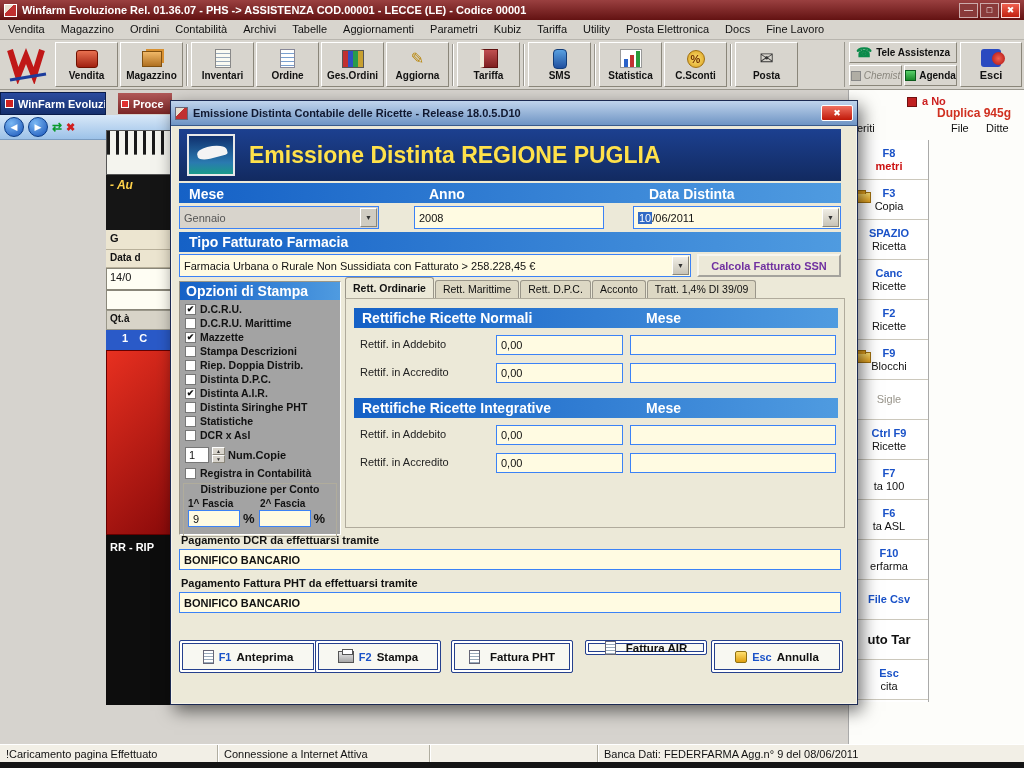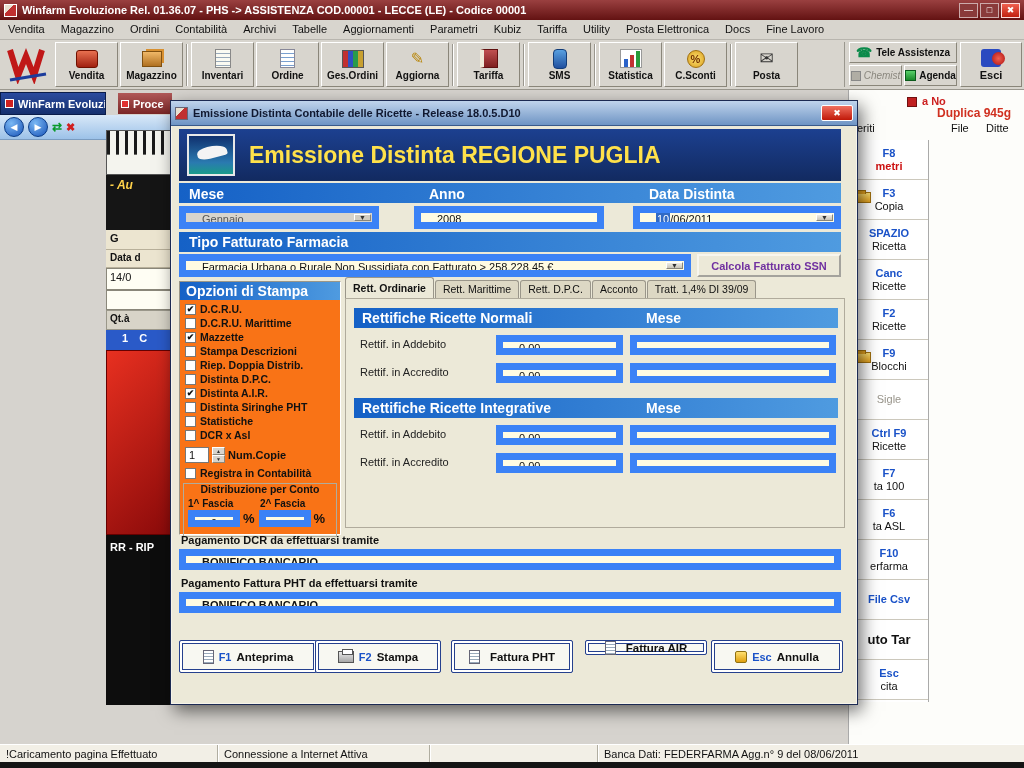--- a/index.html
+++ b/index.html
@@ -123,30 +123,30 @@
 
   .hdr-band { background:linear-gradient(#1c4090,#122a60); display:flex; align-items:center; padding:0 8px; }
   .hdr-icon { width:48px; height:42px; background:linear-gradient(#10306e,#2a7ab0 70%,#1a9a8a); border:2px solid #e8e8e8; position:relative; overflow:hidden; flex:none; }
   .hdr-icon .bird { position:absolute; left:8px; top:10px; width:30px; height:12px; background:#f4f4f4; border-radius:50% 80% 20% 50%; transform:rotate(-14deg); }
   .hdr-text { color:#ffe14a; font-weight:bold; font-size:23px; margin-left:14px; white-space:nowrap; }
 
   .band { background:linear-gradient(to right,#1561c6,#4f9be0); color:#fff; font-weight:bold; font-size:14px;
     display:flex; align-items:center; }
   .band-label { position:absolute; top:3px; }
 
-  .field { background:#fffbe2; border:7px solid #3b82f6; display:flex; padding:0 16px; font-size:11px; overflow:hidden; }
+  .field { background:#fffbe2; border:1px solid #3b82f6; display:flex; align-items:center; padding:0 4px; font-size:11px; overflow:hidden; }
   .field.disabled { background:#d8d4cc; color:#555; }
   .combo-arrow { position:absolute; right:1px; top:1px; bottom:1px; width:17px; background:linear-gradient(#f0ede4,#c8c4b8);
     border:1px solid; border-color:#fff #8a867a #8a867a #fff; display:flex; align-items:center; justify-content:center; font-size:7px; color:#333; cursor:pointer; }
   .day-sel { background:#316ac5; color:#fff; padding:0 1px; }
 
   .calc-btn { background:#ece9d8; border:2px outset #f8f6ee; color:#7030a0; font-weight:bold; font-size:11px;
     display:flex; align-items:center; justify-content:center; cursor:pointer; white-space:nowrap; }
 
-  .opt-panel { background:#f97316; border:1px solid; border-color:#9a9687 #fff #fff #9a9687; }
+  .opt-panel { background:#a3a3a3; border:1px solid; border-color:#9a9687 #fff #fff #9a9687; }
   .opt-head { height:18px; padding-left:6px; }
   .cb-row { display:flex; align-items:center; gap:4px; height:14px; padding-left:5px; cursor:pointer; }
   .cb-box { width:11px; height:11px; background:#fff; border:1px solid #777; display:flex; align-items:center; justify-content:center;
     font-size:9px; font-weight:bold; color:#111; flex:none; line-height:1; }
   .cb-label { font-size:10.5px; font-weight:600; white-space:nowrap; }
   .numcopie { display:flex; align-items:center; gap:3px; margin:4px 0 2px 5px; height:18px; }
   .spin-box { width:24px; height:16px; background:#fff; border:1px solid #777; display:flex; align-items:center; padding-left:3px; }
   .spin-btns { display:flex; flex-direction:column; }
   .spin-btns span { width:13px; height:8px; background:#d8d4cc; border:1px solid; border-color:#fff #8a867a #8a867a #fff;
     font-size:5px; display:flex; align-items:center; justify-content:center; cursor:pointer; color:#333; }

